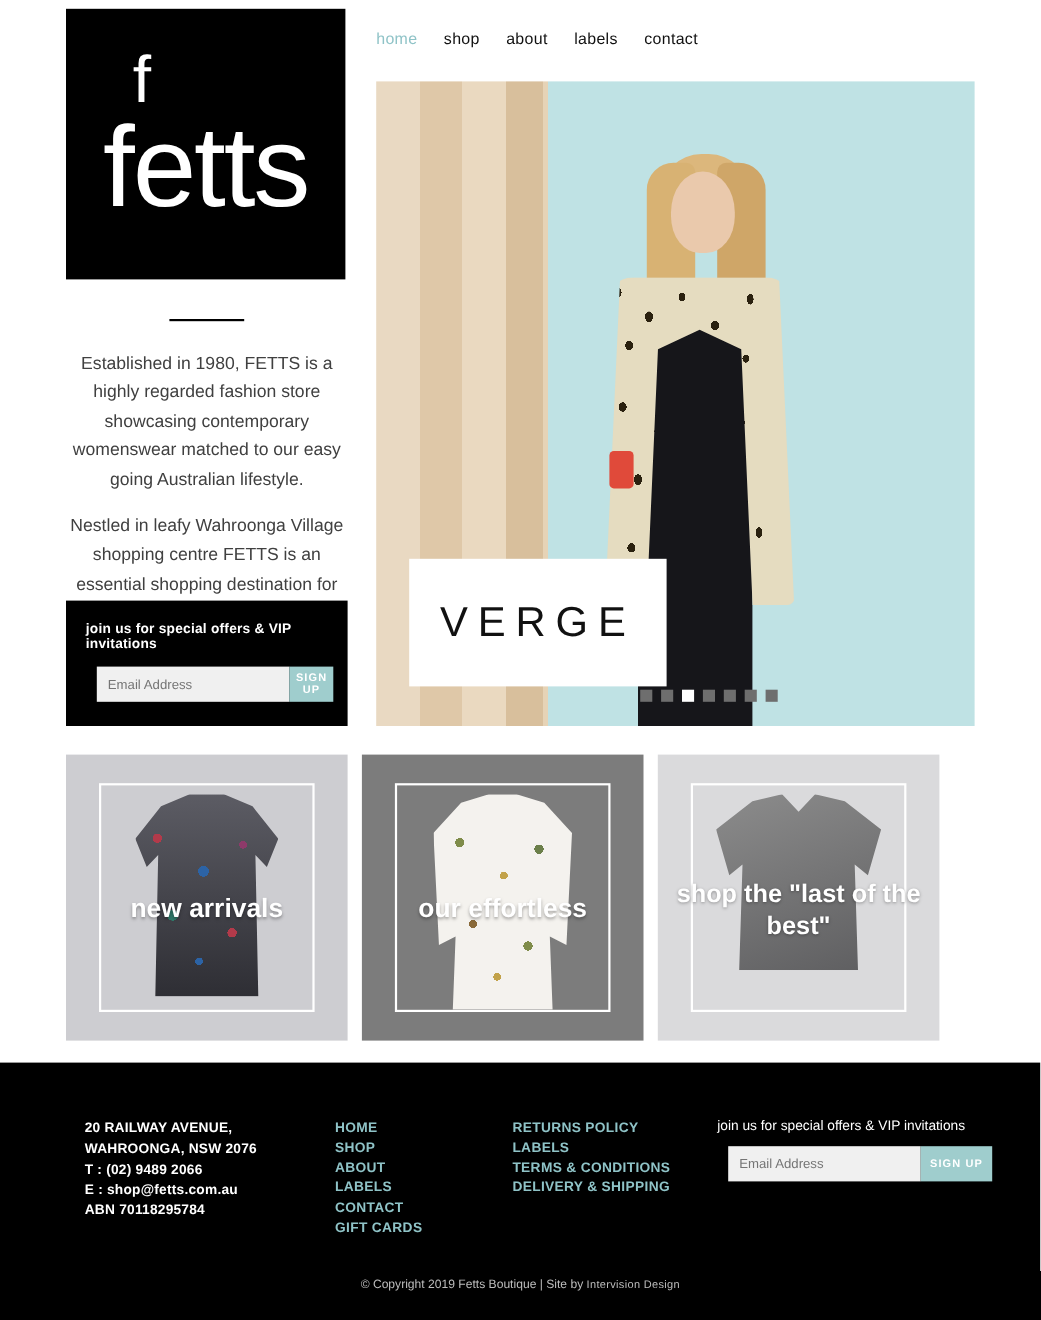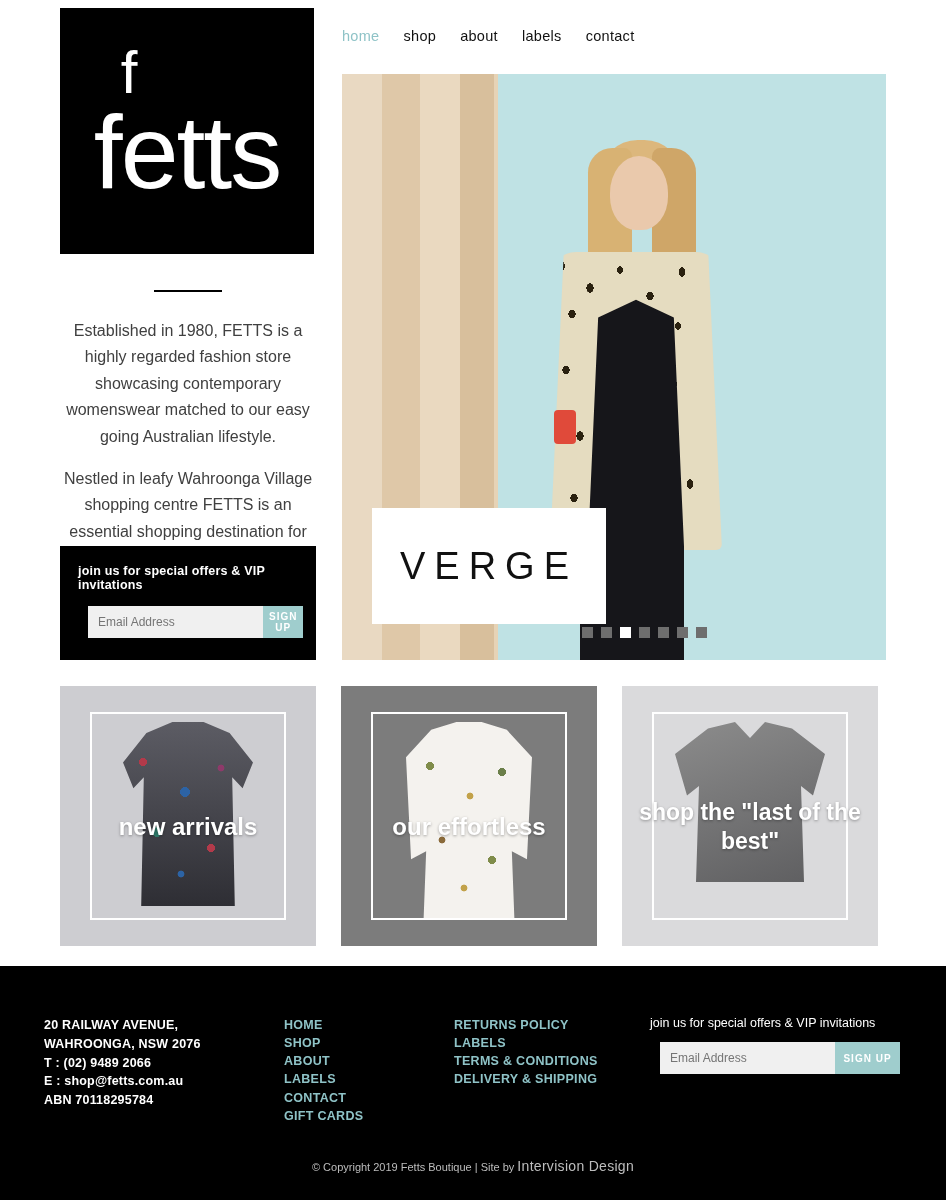--- a/index.html
+++ b/index.html
@@ -235,21 +235,21 @@
     background: #6e6e6e;
   }
   .dots i.on { background: #ffffff; }
 
   
   .tiles {
     position: absolute;
     left: 60px; top: 686px;
     width: 826px;
     display: flex;
-    gap: 25px;
+    gap: 13px;
   }
   .tile {
     position: relative;
     width: 256px; height: 260px;
     overflow: hidden;
   }
   .tile.t1 { background: #cdcdd1; }
   .tile.t2 { background: #7c7c7c; }
   .tile.t3 { background: #dadadc; }
   .tile .frame {
@@ -319,20 +319,21 @@
   .footer-cols {
     display: flex;
     padding: 50px 44px 0 44px;
   }
   .fcol-address {
     width: 240px;
     font-size: 12.5px;
     line-height: 1.5;
     font-weight: bold;
     letter-spacing: .2px;
+    margin-left: 33px;
   }
   .fcol-links {
     width: 170px;
   }
   .fcol-links2 {
     width: 190px;
   }
   .footer a {
     display: block;
     color: #8fc3c7;
@@ -353,21 +354,21 @@
   }
   .fcol-signup .signup-row { height: 32px; width: 250px; }
   .fcol-signup .signup-row .sg-btn { width: 104px; }
   .copyright {
     position: absolute;
     left: 0; right: 0; bottom: 24px;
     text-align: center;
     font-size: 11px;
     color: #bdbdbd;
   }
-  .copyright a { display: inline; color: #bdbdbd; font-weight: normal; font-size: 14px; }
+  .copyright a { display: inline; color: #bdbdbd; font-weight: normal; font-size: 10px; }
 </style>
 </head>
 <body>
 
 <div class="page">
 
   <div class="top">
 
     <div class="logo-block">
       <div class="logo-mark">

